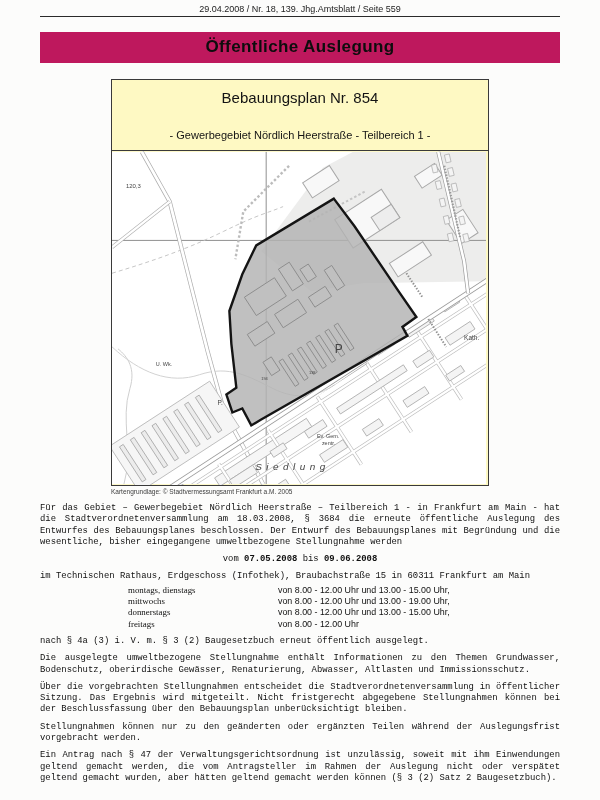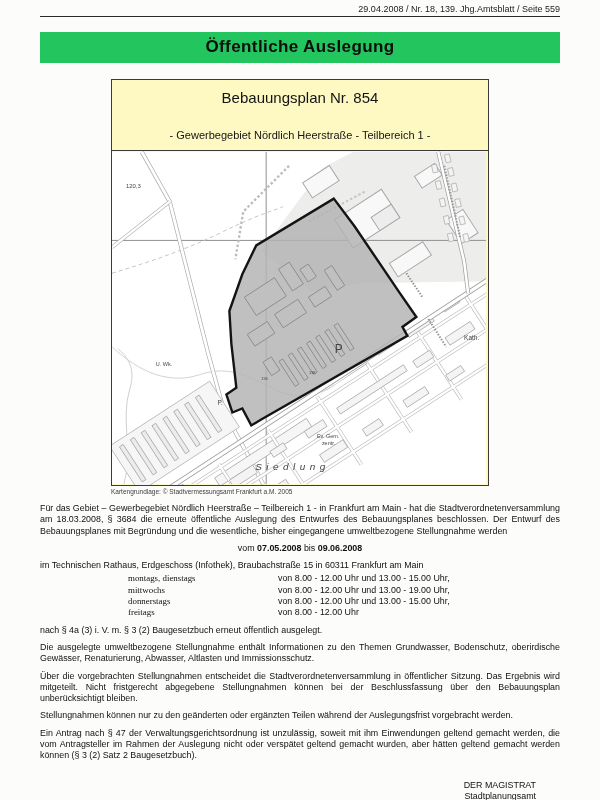--- a/index.html
+++ b/index.html
@@ -3,37 +3,37 @@
 <meta charset="utf-8">
 <style>
   html,body{margin:0;padding:0;}
   .page{
     width:600px;height:800px;box-sizing:border-box;
     background:#fcfcfb;color:#141414;
     font-family:"Liberation Sans","DejaVu Sans",sans-serif;
     padding:0 40px;position:relative;overflow:hidden;
   }
   
-  .hdr{display:flex;justify-content:flex-end;align-items:flex-end;
+  .hdr{display:flex;justify-content:center;align-items:flex-end;
        font-size:9px;padding-top:4px;padding-bottom:2px;border-bottom:1px solid #2a2a2a;color:#1c1c1c;}
   
-  .banner{margin-top:15px;background:#22c55e;text-align:center;
+  .banner{margin-top:15px;background:#be185d;text-align:center;
           font-size:17px;font-weight:bold;padding:5px 0 6px;color:#0d0d0d;letter-spacing:.4px;}
   
   .map-frame{width:376px;margin:16px auto 0;border:1px solid #3a3a3a;background:#fef9c3;}
   .map-title{ text-align:center;border-bottom:1px solid #3a3a3a;padding:9px 0 8px;}
   .mt1{font-size:15px;line-height:18px;}
   .mt2{font-size:11px;line-height:14px;margin-top:21px;}
   .map-body{height:334px;position:relative;}
   .mapsvg{display:block;}
   .mapsvg text{font-family:"Liberation Sans","DejaVu Sans",sans-serif;fill:#444;}
   .map-caption{width:378px;margin:2px auto 0;font-size:6.5px;color:#3d3d3d;}
   
   .doc{margin-top:8px;font-size:8.9px;line-height:11.3px;color:#101010;}
-  .doc p{margin:6px 0 6px;}
+  .doc p{margin:6px 0 6px;font-family:Liberation Mono, monospace;}
   .just{text-align:justify;}
   .period{text-align:center;}
   .loc{margin-bottom:2px !important;}
   table.sched{border-collapse:collapse;margin:0 0 5px 88px;font-size:8.9px;line-height:11.3px;color:#101010;}
   table.sched td{padding:0;vertical-align:top;}
   table.sched td.d{width:150px;font-family:Liberation Serif, serif;}
   .sig{ text-align:right;padding-right:24px;margin-top:18px;line-height:11.5px;}
 </style>
 </head>
 <body>

